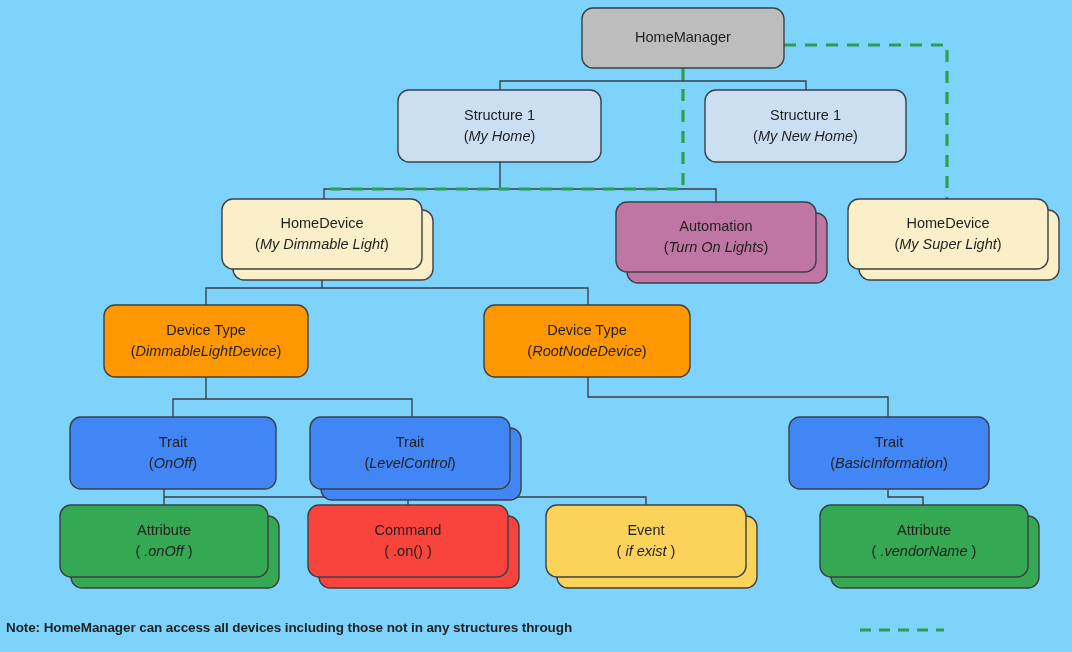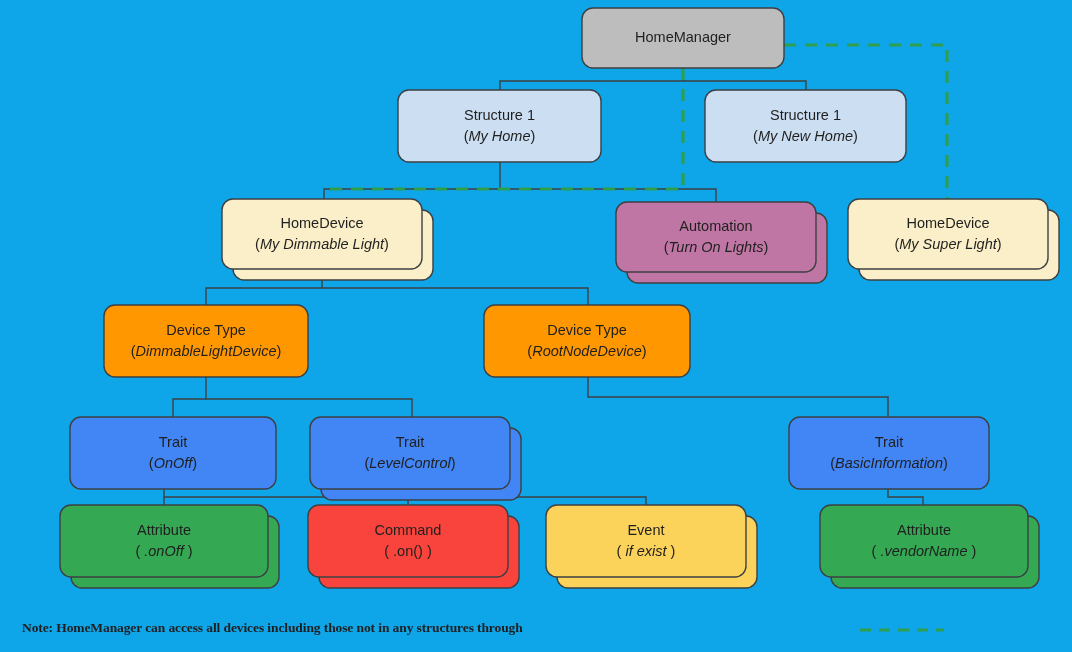--- a/index.html
+++ b/index.html
@@ -1,21 +1,21 @@
 <!DOCTYPE html>
 <html><head>
 <meta charset="utf-8">
 <style>
   html,body{margin:0;padding:0;background:#ffffff;}
   body{
     width:1072px;height:652px;
     font-family:"Liberation Sans","DejaVu Sans",sans-serif;
     overflow:hidden;
   }
-  #stage{position:relative;width:1072px;height:652px;background:#0ea5e9;}
+  #stage{position:relative;width:1072px;height:652px;background:#7dd3fc;}
   svg#diagram{position:absolute;left:0;top:0;width:1072px;height:652px;display:block;}
 
   .node-label{
     font-family:"Liberation Sans","DejaVu Sans",sans-serif;
     font-size:14.5px;
     fill:#1f1f1f;
     text-anchor:middle;
     dominant-baseline:middle;
   }
   .node-sub{
@@ -23,22 +23,22 @@
     font-size:14.5px;
     font-style:italic;
     fill:#1f1f1f;
     text-anchor:middle;
     dominant-baseline:middle;
   }
   .paren{font-style:normal;}
 
   .note-text{
     position:absolute;
-    left:22px; top:620px;
-    font-family:Liberation Serif, serif;
+    left:6px; top:620px;
+    font-family:Liberation Sans, sans-serif;
     font-size:13.5px;
     font-weight:bold;
     color:#1f1f1f;
     white-space:nowrap;
     letter-spacing:-0.1px;
   }
 </style>
 </head>
 <body>
 

